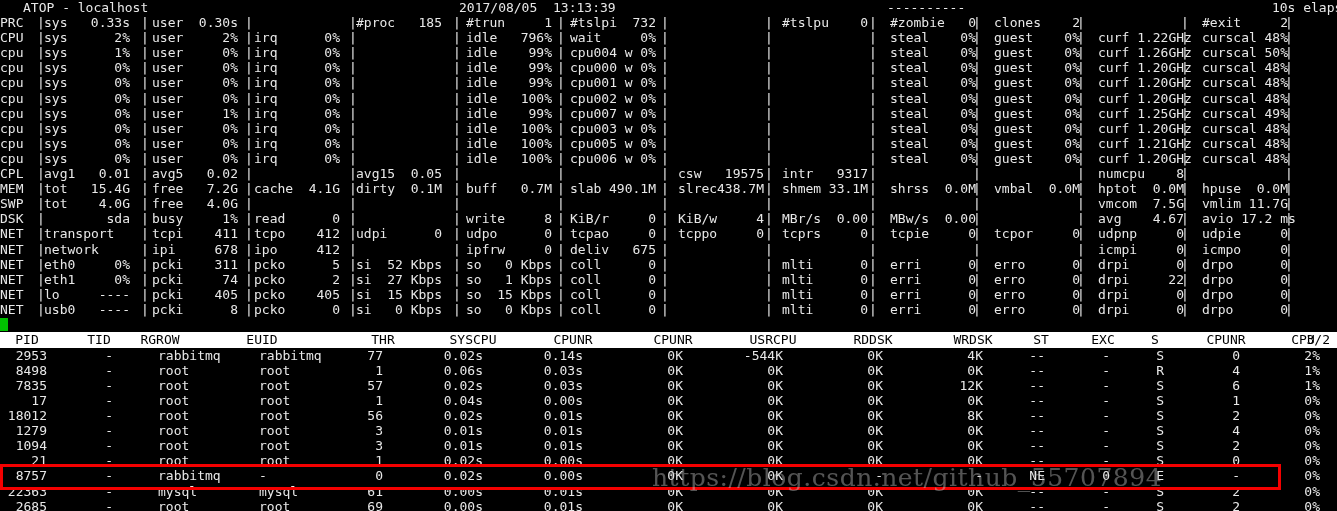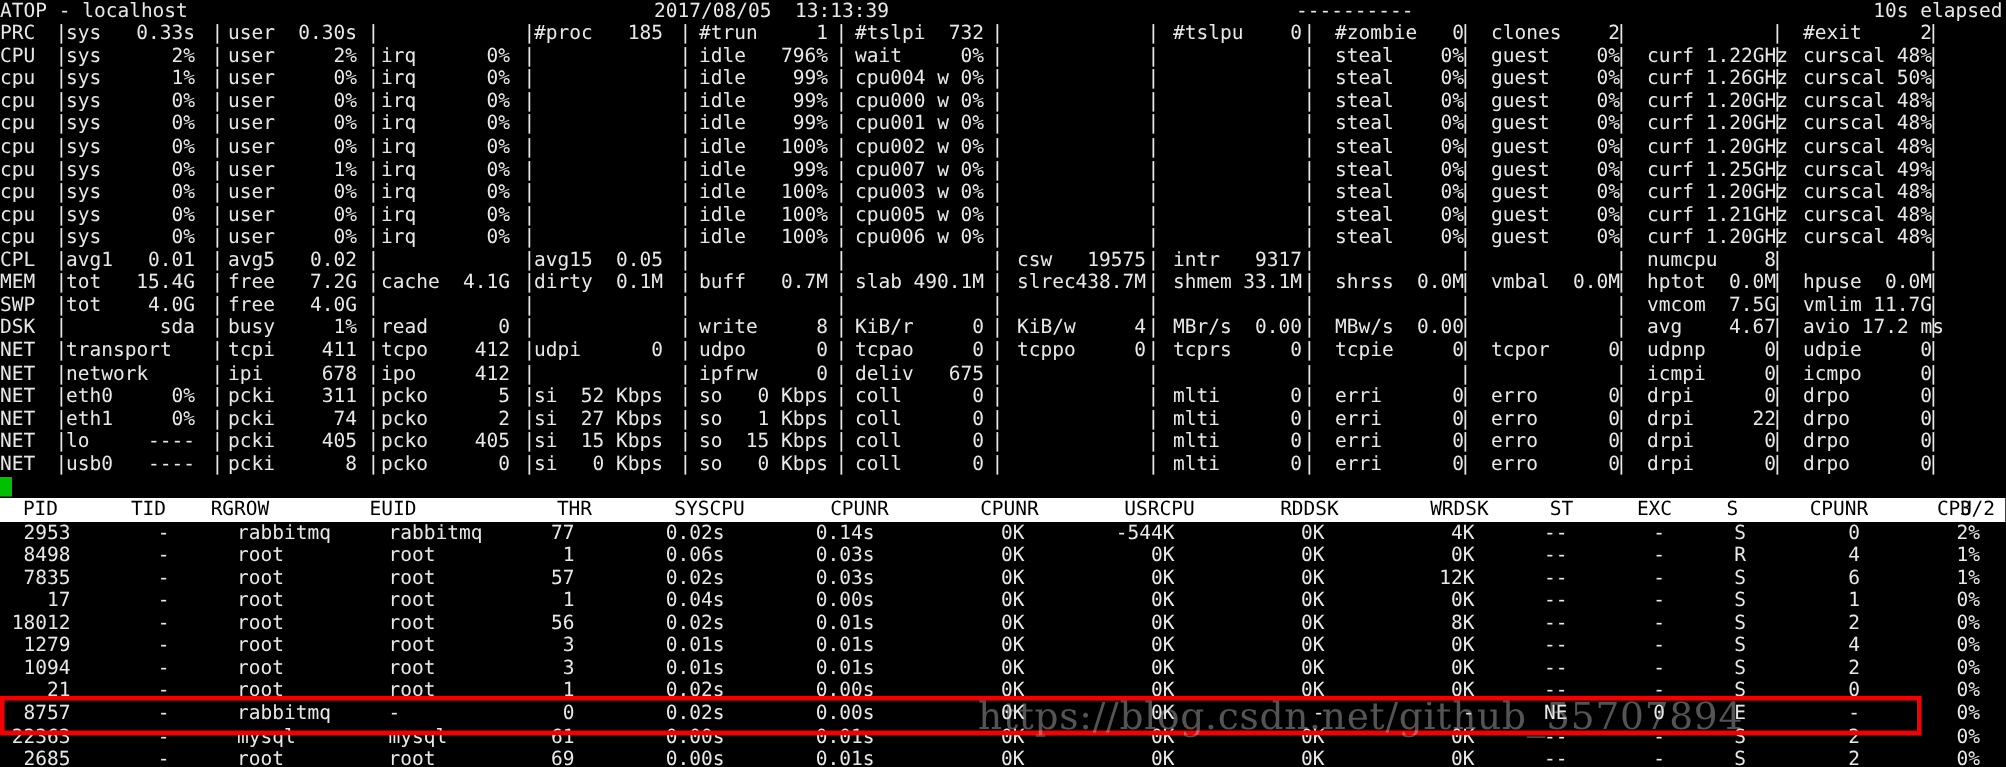--- a/index.html
+++ b/index.html
@@ -26,20 +26,21 @@
   .row {
     position: relative;
     height: 15.1px;
     white-space: pre;
     font-family: "DejaVu Sans Mono", "Liberation Mono", monospace;
     font-size: 13.0px;
     line-height: 15.1px;
   }
   .titlebar {
     color: #e8e8e8;
+    margin-left: 23px;
   }
   .sysrow { color: #e8e8e8; }
   .sep { color: #e8e8e8; }
 
   
   .c {
     position: absolute;
     top: 0;
     white-space: pre;
     font-family: "DejaVu Sans Mono", "Liberation Mono", monospace;

